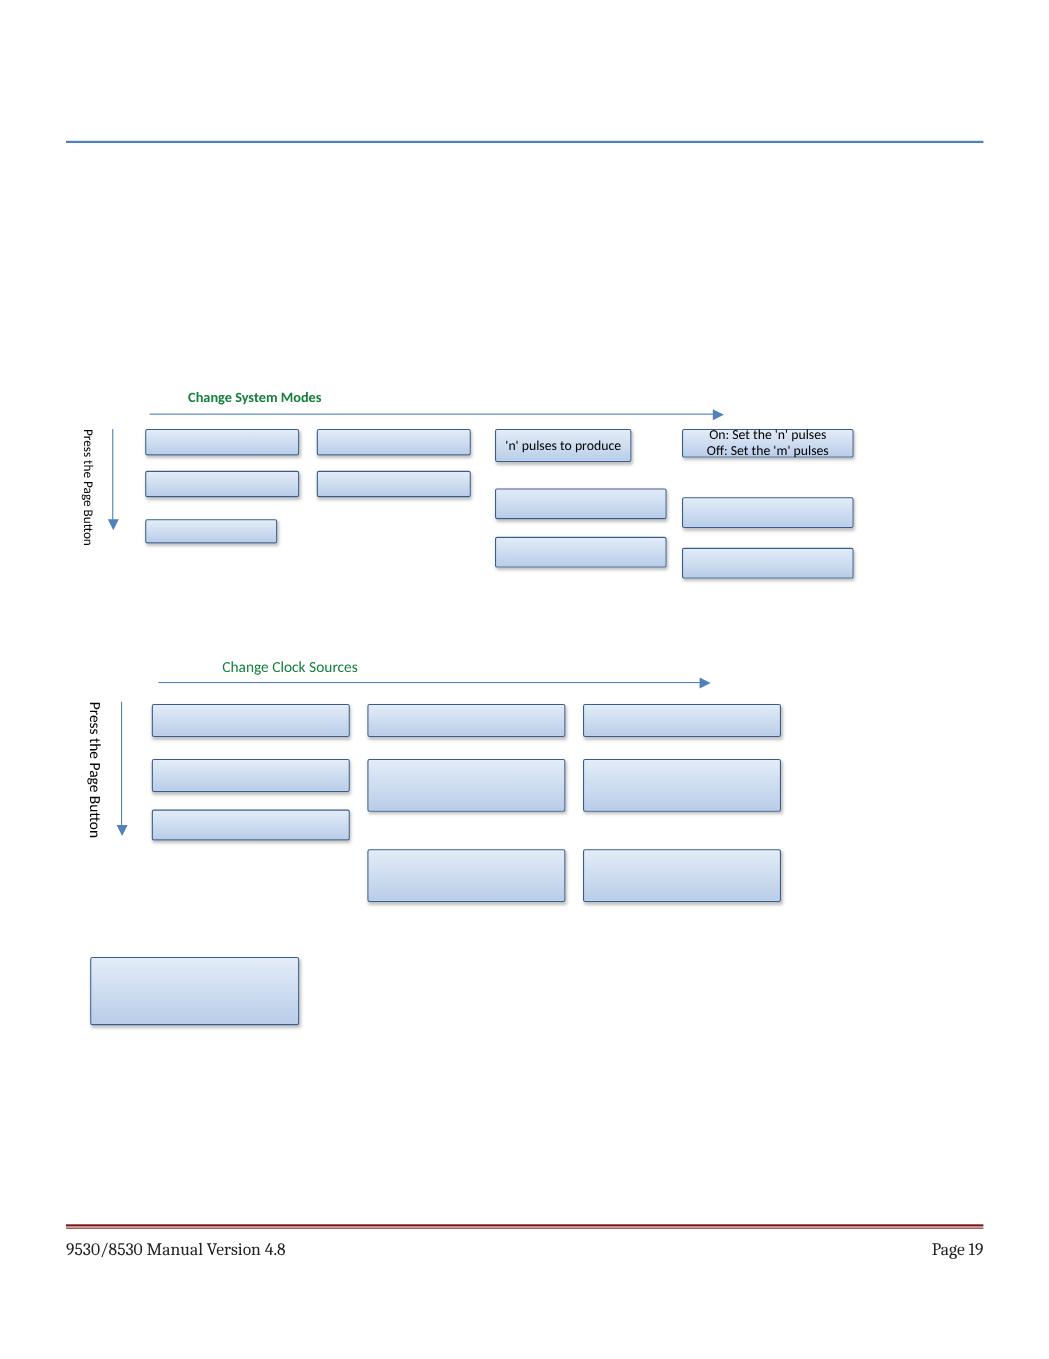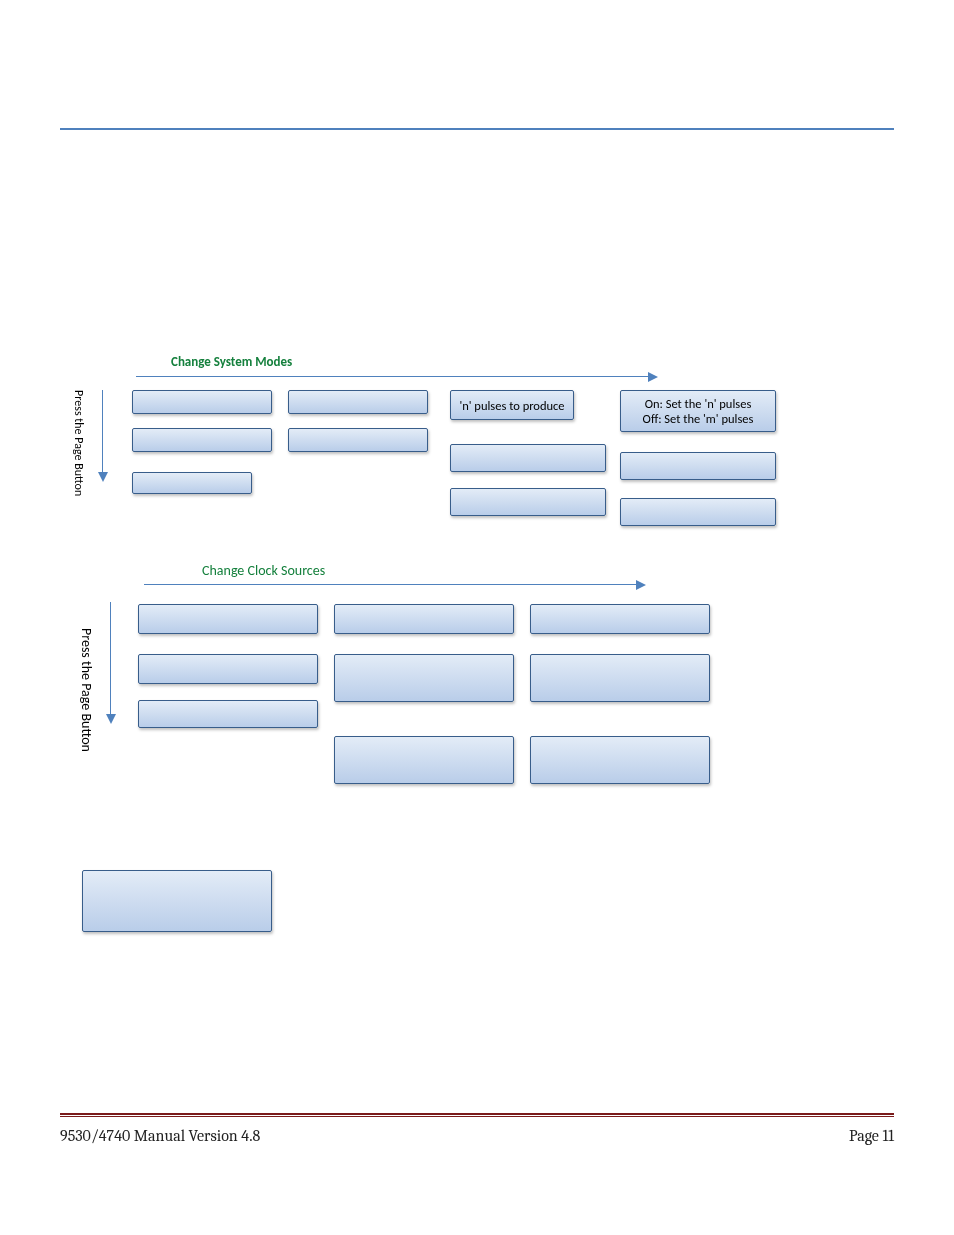--- a/index.html
+++ b/index.html
@@ -127,27 +127,27 @@
     <div class="box" style="left:56px; top:76px; width:140px; height:24px;"></div>
     <div class="box" style="left:56px; top:120px; width:120px; height:22px;"></div>
 
     <div class="box" style="left:212px; top:38px; width:140px; height:24px;"></div>
     <div class="box" style="left:212px; top:76px; width:140px; height:24px;"></div>
 
     <div class="box" style="left:374px; top:38px; width:124px; height:30px;">'n' pulses to produce</div>
     <div class="box" style="left:374px; top:92px; width:156px; height:28px;"></div>
     <div class="box" style="left:374px; top:136px; width:156px; height:28px;"></div>
 
-    <div class="box" style="left:544px; top:38px; width:156px; height:42px; white-space:pre-line;">On: Set the 'n' pulses
+    <div class="box" style="left:544px; top:38px; width:156px; height:26px; white-space:pre-line;">On: Set the 'n' pulses
 Off: Set the 'm' pulses</div>
     <div class="box" style="left:544px; top:100px; width:156px; height:28px;"></div>
     <div class="box" style="left:544px; top:146px; width:156px; height:28px;"></div>
   </div>
 
-  <div class="diag2" style="position:absolute; top:560px; left:76px; width:760px; height:240px;text-align:right;">
+  <div class="diag2" style="position:absolute; top:596px; left:76px; width:760px; height:240px;">
 
     <div class="lbl" style="left:126px; top:2px; font-weight:normal; font-size:14px;">Change Clock Sources</div>
     <div class="arrow-h" style="left:68px; top:24px; width:500px;"></div>
 
     <div class="vlabel" style="left:2px; top:42px; height:150px; font-size:14px;">Press the Page Button</div>
     <div class="arrow-v" style="left:34px; top:42px; height:120px;"></div>
 
     <div class="box" style="left:62px; top:44px; width:180px; height:30px;"></div>
     <div class="box" style="left:62px; top:94px; width:180px; height:30px;"></div>
     <div class="box" style="left:62px; top:140px; width:180px; height:28px;"></div>
@@ -158,16 +158,16 @@
 
     <div class="box" style="left:454px; top:44px; width:180px; height:30px;"></div>
     <div class="box" style="left:454px; top:94px; width:180px; height:48px;"></div>
     <div class="box" style="left:454px; top:176px; width:180px; height:48px;"></div>
   </div>
 
   <div class="box" style="position:absolute; left:82px; top:870px; width:190px; height:62px;"></div>
 
   <div class="footer-rule"></div>
   <div class="footer-line">
-    <span>9530/4740 Manual Version 4.8</span>
-    <span>Page 11</span>
+    <span>9530/8530 Manual Version 4.8</span>
+    <span>Page 19</span>
   </div>
 </div>
 
 </body></html>

